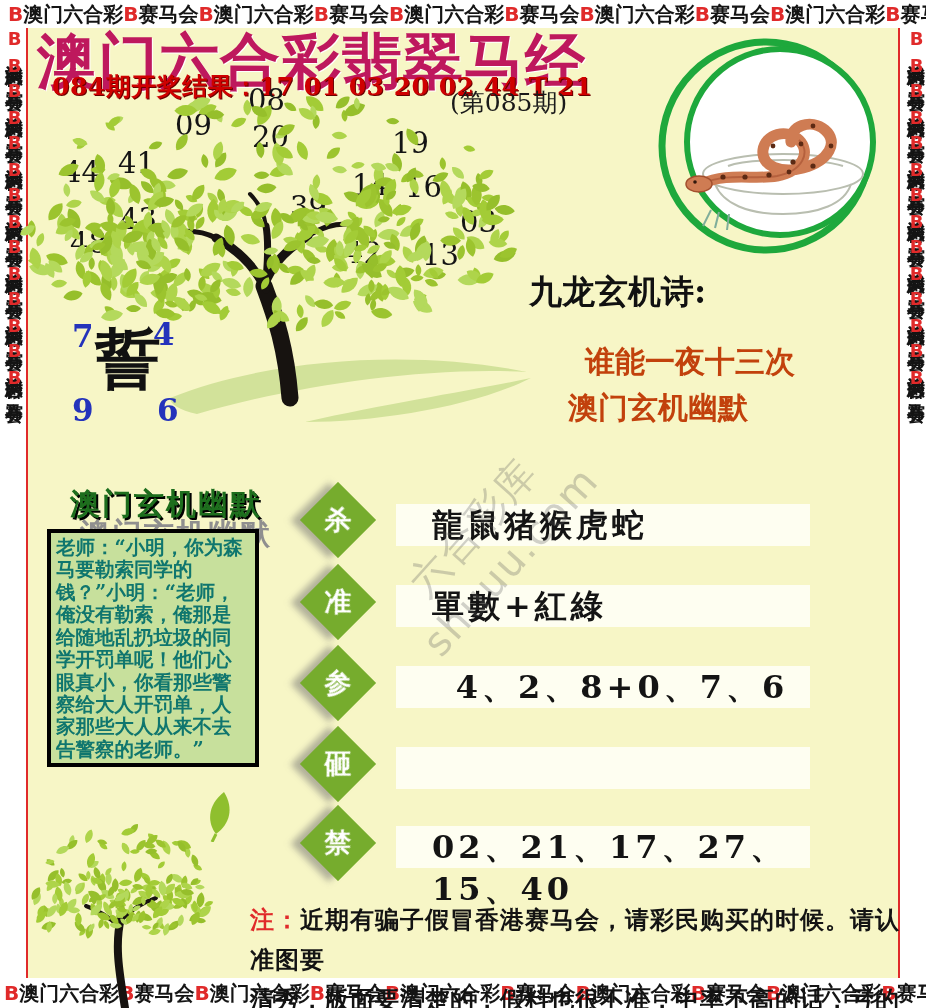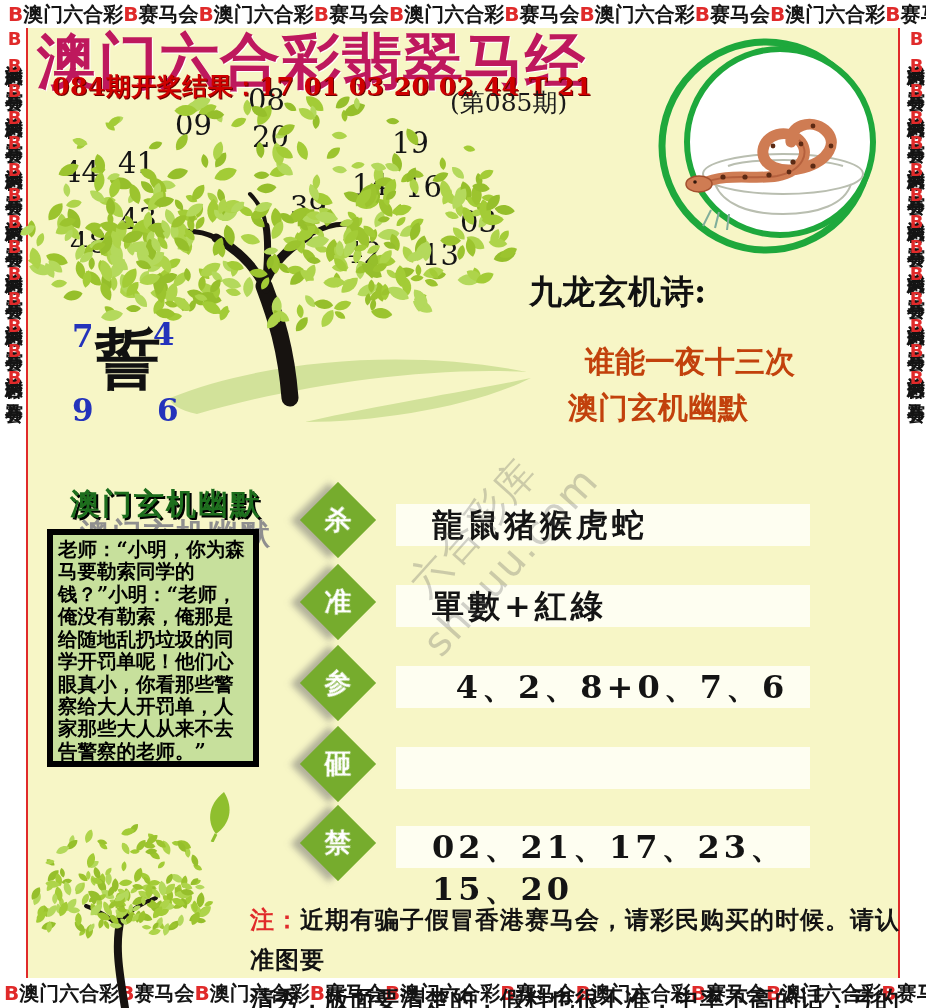--- a/index.html
+++ b/index.html
@@ -38,22 +38,22 @@
   
   #watermark{position:absolute;left:300px;top:492px;width:380px;text-align:center;
              transform:rotate(-48deg);font-size:40px;letter-spacing:2px;color:rgba(90,90,90,0.28);
              font-family:"DejaVu Sans","Liberation Sans",sans-serif;z-index:5;pointer-events:none;}
   
   #humor-heading{position:absolute;left:70px;top:484px;font-size:30px;font-weight:900;color:#1d6e1d;
                  text-shadow:2px 2px 0 #000;letter-spacing:2px;z-index:3;}
   #humor-heading-ghost{position:absolute;left:80px;top:514px;font-size:30px;font-weight:900;color:#8f8f8f;
                  letter-spacing:2px;z-index:1;}
   #humor-box{position:absolute;left:47px;top:529px;width:212px;height:238px;background:#c7e09c;
-             border:6px solid #000000;z-index:2;padding:4px 5px;box-sizing:border-box;
-             font-size:19.5px;line-height:1.15;font-weight:600;color:#000000;}
+             border:4px solid #000000;z-index:2;padding:4px 5px;box-sizing:border-box;
+             font-size:19.5px;line-height:1.15;font-weight:600;color:#0f766e;}
   
   .tip-strip{position:absolute;left:396px;width:414px;height:42px;background:rgba(255,255,248,0.85);}
   .tip-value{position:absolute;left:432px;width:380px;height:42px;font-size:32px;font-weight:900;
              color:#141414;line-height:42px;letter-spacing:4px;}
   .diamond{position:absolute;width:54px;height:54px;background:#76ac2d;transform:rotate(45deg);
            z-index:2;filter:drop-shadow(-6px 7px 3px rgba(110,110,110,0.5));}
   .diamond span{position:absolute;left:0;top:0;width:54px;height:54px;display:flex;align-items:center;
            justify-content:center;transform:rotate(-45deg);color:#fff;font-size:27px;font-weight:900;}
   
   #note{position:absolute;left:250px;top:900px;width:660px;font-size:24px;font-weight:900;color:#131313;
@@ -604,21 +604,21 @@
 
   <div class="tip-strip" style="top:747px;"></div>
   <div class="diamond" style="left:311px;top:737px;">
       <span>砸</span>
     </div>
 
   <div class="tip-strip" style="top:826px;"></div>
   <div class="diamond" style="left:311px;top:816px;">
       <span>禁</span>
     </div>
-  <div class="tip-value" style="top:826px;">02、21、17、23、15、20</div>
+  <div class="tip-value" style="top:826px;">02、21、17、27、15、40</div>
 
   <svg id="leaf-icon" width="40" height="52" viewBox="0 0 40 52">
     <path d="M28,2 C38,18 34,34 20,44 C12,34 10,16 28,2 Z" fill="#8fbf2e"></path>
     <path d="M20,44 C18,48 17,50 16,52" stroke="#8fbf2e" stroke-width="3" fill="none"></path>
   </svg>
   <svg id="small-tree" width="192" height="192" viewBox="0 0 192 192">
     <g stroke="#171310" fill="none" stroke-linecap="round">
       <path d="M97,192 C92,160 86,130 93,102" stroke-width="8"></path>
       <path d="M93,112 C80,100 70,94 58,90" stroke-width="4"></path>
       <path d="M93,104 C105,92 116,86 128,82" stroke-width="4"></path>

